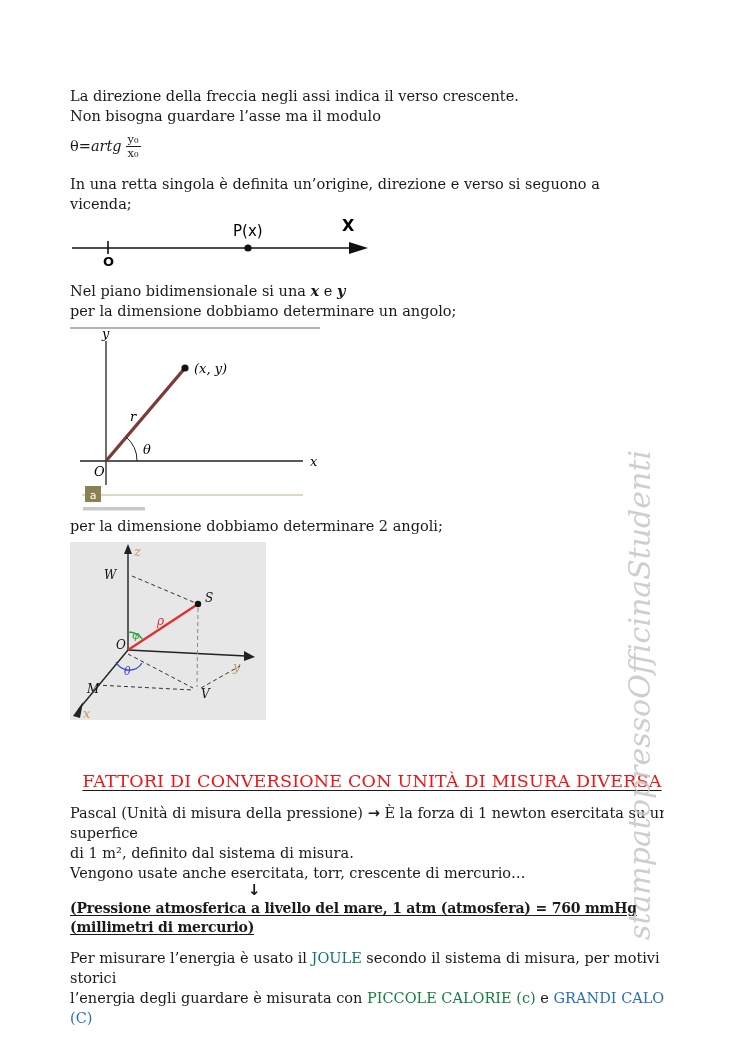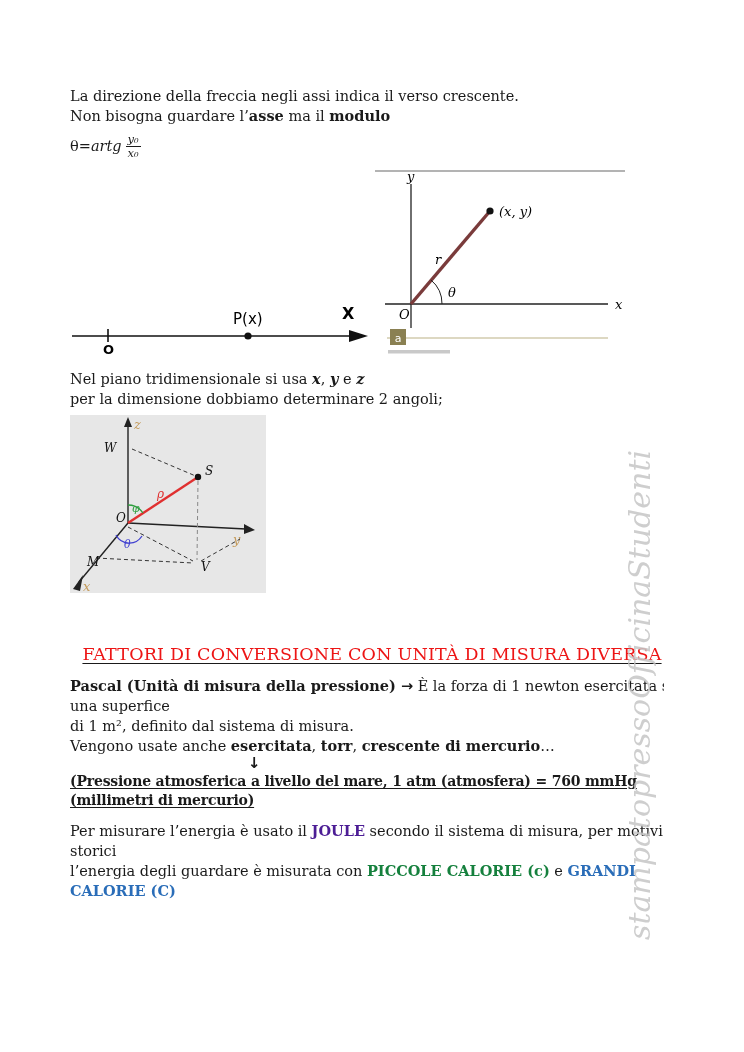--- a/index.html
+++ b/index.html
@@ -4,28 +4,28 @@
 <style>
   * { margin:0; padding:0; box-sizing:border-box; }
   html,body { background:#ffffff; }
   .page {
     position:relative; width:664px; height:1052px; background:#ffffff;
     font-family:"DejaVu Serif","Liberation Serif",serif;
     font-size:14.5px; color:#1a1a1a; overflow:hidden;
     padding:86px 39px 0 70px;
   }
   p { line-height:20px; margin:0; }
-  .b { font-weight:bold;margin-top:20px; }
+  .b { font-weight:normal;margin-top:20px; }
   .bi { font-weight:bold; font-style:italic; }
   .it { font-style:italic; }
   .arrow { font-weight:bold; font-family:"DejaVu Sans",sans-serif; }
   
   .formula { display:flex; align-items:center; height:36px; margin-top:2px; }
   .frac { display:inline-flex; flex-direction:column; text-align:center;
-          font-size:11.5px; line-height:13px; margin-left:4px; font-style:italic; }
+          font-size:11.5px; line-height:13px; margin-left:4px; }
   .frac .num { border-bottom:1px solid #1a1a1a; padding:0 2px; }
   .gap-s { margin-top:10px; }
   
   .fig-line { margin-top:4px; }
   .fig2d { margin-top:6px; }
   .fig3d { margin-top:6px; }
   svg text { font-family:"DejaVu Serif","Liberation Serif",serif; }
   .sans { font-family:"DejaVu Sans","Liberation Sans",sans-serif; }
   
   .heading {
@@ -59,32 +59,35 @@
 
   <div class="formula">
     <span>θ=</span>
       <span class="it">artg</span>
     <span class="frac">
       <span class="num">y₀</span>
       <span class="den">x₀</span>
     </span>
   </div>
 
+  <p class="gap-s"><span>In una retta singola è definita un’origine, direzione e verso si seguono a vicenda;</span></p>
 
   
   <svg class="fig-line" width="300" height="50" viewBox="0 0 300 50">
     <line x1="2" y1="30" x2="291" y2="30" stroke="#111" stroke-width="1.6"></line>
     <line x1="38" y1="23" x2="38" y2="36" stroke="#111" stroke-width="1.6"></line>
     <text x="33" y="48" class="sans" font-size="13" font-weight="bold">O</text>
     <circle cx="178" cy="30" r="3.6" fill="#111"></circle>
     <text x="163" y="18" class="sans" font-size="15">P(x)</text>
     <polygon points="279,24 298,30 279,36" fill="#111"></polygon>
     <text x="272" y="13" class="sans" font-size="16" font-weight="bold">X</text>
   </svg>
 
+  <p class="gap-s"><span>Nel piano bidimensionale si una </span><span class="bi">x</span><span> e </span><span class="bi">y</span></p>
+  <p><span>per la dimensione dobbiamo determinare un angolo;</span></p>
 
   
   <svg class="fig2d" width="250" height="186" viewBox="0 0 250 186">
     <rect x="0" y="0" width="250" height="186" fill="#ffffff"></rect>
     <line x1="0" y1="1" x2="250" y2="1" stroke="#9a9a9a" stroke-width="1.5"></line>
     <line x1="36" y1="14" x2="36" y2="158" stroke="#222" stroke-width="1.3"></line>
     <text x="32" y="11" font-size="13" font-style="italic">y</text>
     <line x1="10" y1="134" x2="233" y2="134" stroke="#222" stroke-width="1.3"></line>
     <text x="240" y="139" font-size="13" font-style="italic">x</text>
     <line x1="36" y1="134" x2="115" y2="41" stroke="#7a3b3b" stroke-width="3.4"></line>
@@ -93,21 +96,20 @@
     <text x="60" y="94" font-size="13" font-style="italic">r</text>
     <path d="M 67 134 A 31 31 0 0 0 56 110" fill="none" stroke="#222" stroke-width="1"></path>
     <text x="73" y="127" font-size="13" font-style="italic">θ</text>
     <text x="24" y="149" font-size="13" font-style="italic">O</text>
     <line x1="12" y1="168" x2="233" y2="168" stroke="#ddd8c2" stroke-width="2"></line>
     <rect x="15" y="159" width="16" height="16" fill="#8a8052"></rect>
     <text x="23" y="171.5" class="sans" font-size="11" fill="#ffffff" text-anchor="middle">a</text>
     <rect x="13" y="180" width="62" height="3.5" fill="#c9c9c9"></rect>
   </svg>
 
-  <p class="gap-s"><span>Nel piano tridimensionale si usa </span><span class="bi">x</span><span>, </span><span class="bi">y</span><span> e </span><span class="bi">z</span></p>
   <p><span>per la dimensione dobbiamo determinare 2 angoli;</span></p>
 
   
   <svg class="fig3d" width="196" height="178" viewBox="0 0 196 178">
     <rect x="0" y="0" width="196" height="178" fill="#e7e7e7"></rect>
 
     <line x1="58" y1="108" x2="58" y2="8" stroke="#222" stroke-width="1.4"></line>
     <polygon points="54,12 58,2 62,12" fill="#222"></polygon>
     <text x="64" y="14" font-size="13" font-style="italic" fill="#c49a5a">z</text>
     <line x1="58" y1="108" x2="176" y2="114" stroke="#222" stroke-width="1.4"></line>
@@ -145,21 +147,21 @@
   
   <p class="pascal"><span class="b">Pascal (Unità di misura della pressione) </span><span class="arrow">→</span><span> È la forza di 1 newton esercitata su una superfice</span><br>
   <span>di 1 m², definito dal sistema di misura.</span><br>
   <span>Vengono usate anche </span><span class="b">esercitata</span><span>, </span><span class="b">torr</span><span>, </span><span class="b">crescente di mercurio</span><span>…</span></p>
 
   <div class="down-arrow arrow"><span>↓</span></div>
 
   <p class="pressure"><span>(Pressione atmosferica a livello del mare, 1 atm (atmosfera) = 760 mmHg (millimetri di mercurio)</span></p>
 
   
-  <p class="energy"><span>Per misurare l’energia è usato il </span><span class="b" style="color: #4c1d95;">JOULE</span><span> secondo il sistema di misura, per motivi storici</span><br>
+  <p class="energy"><span>Per misurare l’energia è usato il </span><span class="b" style="color: #0f766e;">JOULE</span><span> secondo il sistema di misura, per motivi storici</span><br>
   <span>l’energia degli guardare è misurata con </span><span class="b" style="color: #15803d;">PICCOLE CALORIE (c)</span><span> e </span><span class="b" style="color: rgb(42, 109, 184);">GRANDI CALORIE (C)</span></p>
 
   
   
 
   
   
 
   
   <div class="watermark"><span>stampatopressoOfficinaStudenti</span></div>

